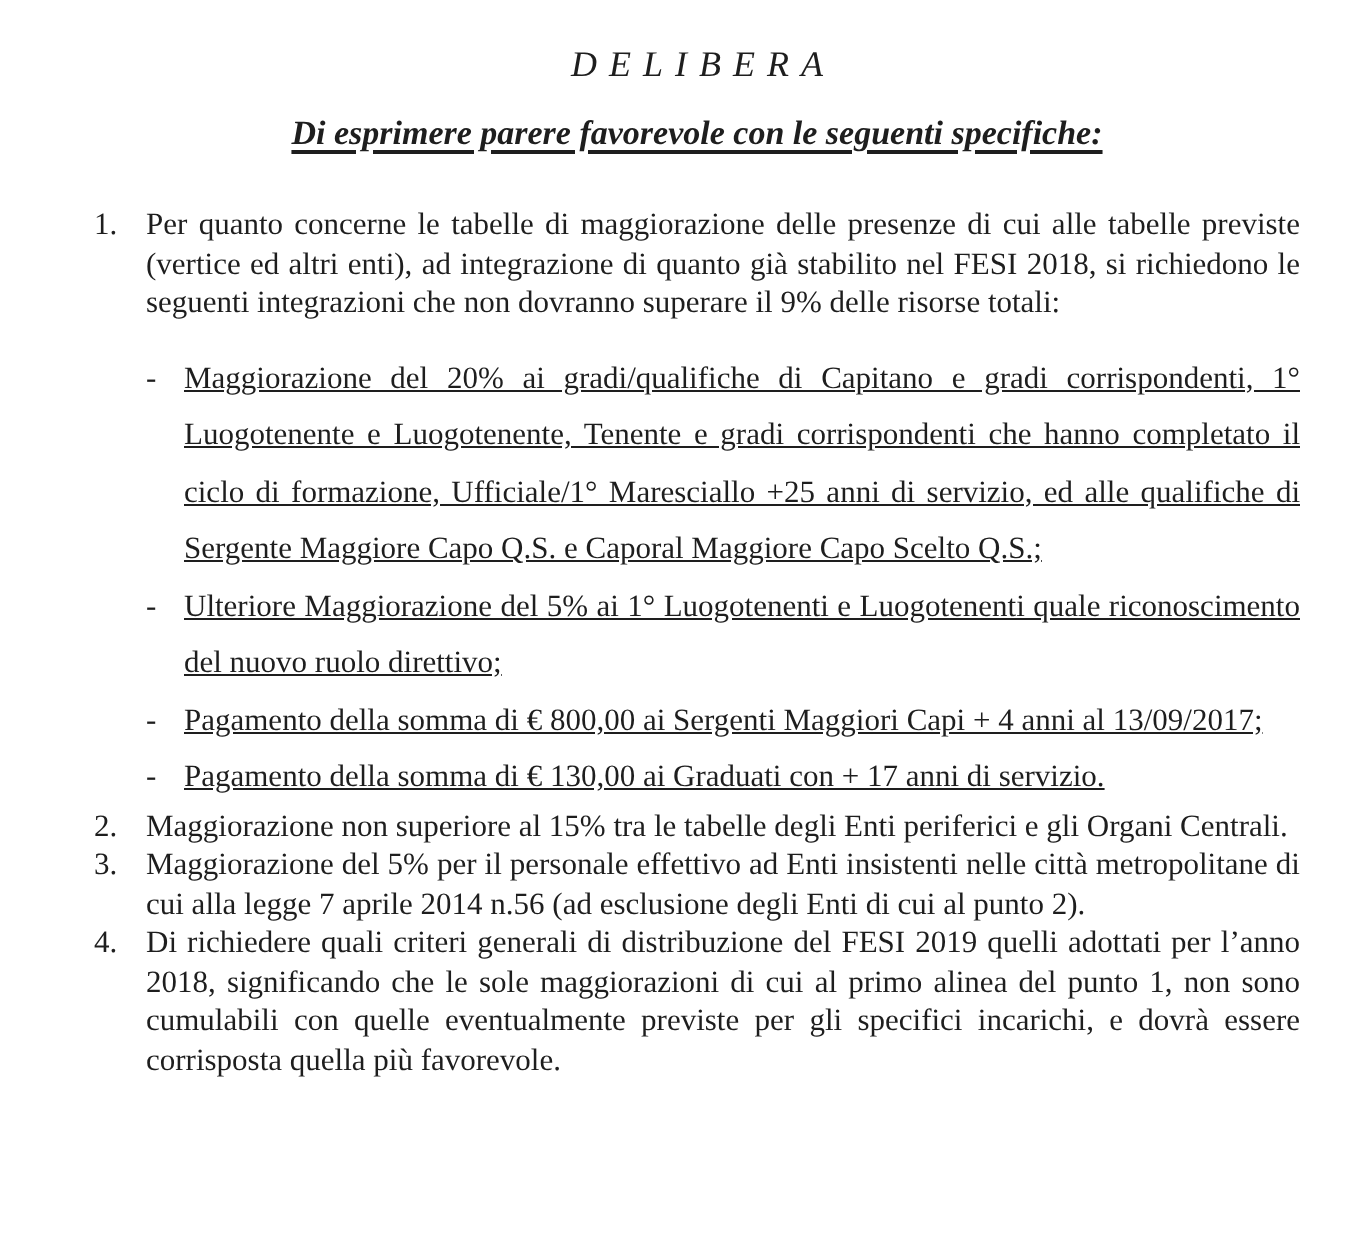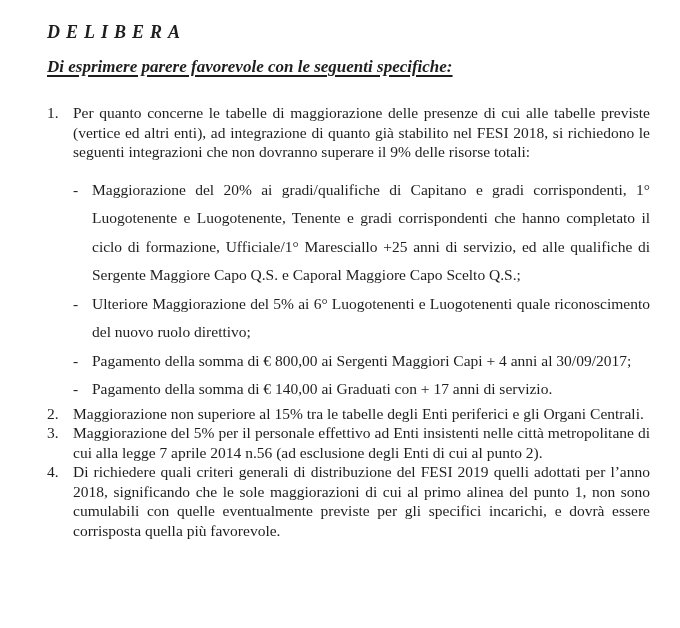--- a/index.html
+++ b/index.html
@@ -12,28 +12,29 @@
     overflow: hidden;
   }
   .page {
     width: 680px;
     height: 628px;
     padding: 22px 30px 0 47px;
     background: #ffffff;
     overflow: hidden;
   }
   .doc-title {
+    text-align: center;
     font-size: 18px;
-    font-weight: bold;
+    font-weight: normal;
     font-style: italic;
     letter-spacing: 6px;
     margin-right: -6px; 
   }
   .doc-subtitle {
-    text-align: left;
+    text-align: center;
     font-size: 17px;
     font-weight: bold;
     font-style: italic;
     text-decoration: underline;
     text-underline-offset: 3px;
     text-decoration-thickness: 1.5px;
     margin-top: 14px;
   }
   .main-list {
     margin-top: 26px;
@@ -54,21 +55,21 @@
   }
   .item-body { flex: 1; min-width: 0; }
   .item-text { text-align: justify; }
   .sub-list {
     margin-top: 14px;
     list-style: none;
     line-height: 1.84;
   }
   .sub-item { display: flex; }
   .sub-dash { flex: none; width: 19px; }
-  .sub-text { flex: 1; min-width: 0; text-align: justify; }
+  .sub-text { flex: 1; min-width: 0; text-align: justify; text-decoration: underline; }
 </style>
 </head>
 <body>
 
 <div class="page">
 
   <div class="doc-title">DELIBERA</div>
 
   <div class="doc-subtitle">Di esprimere parere favorevole con le seguenti specifiche:</div>
 
@@ -81,31 +82,31 @@
 
         <div class="sub-list">
 
           <div class="sub-item">
             <span class="sub-dash">-</span>
             <span class="sub-text">Maggiorazione del 20% ai gradi/qualifiche di Capitano e gradi corrispondenti, 1° Luogotenente e Luogotenente, Tenente e gradi corrispondenti che hanno completato il ciclo di formazione, Ufficiale/1° Maresciallo +25 anni di servizio, ed alle qualifiche di Sergente Maggiore Capo Q.S. e Caporal Maggiore Capo Scelto Q.S.;</span>
           </div>
 
           <div class="sub-item">
             <span class="sub-dash">-</span>
-            <span class="sub-text">Ulteriore Maggiorazione del 5% ai 6° Luogotenenti e Luogotenenti quale riconoscimento del nuovo ruolo direttivo;</span>
+            <span class="sub-text">Ulteriore Maggiorazione del 5% ai 1° Luogotenenti e Luogotenenti quale riconoscimento del nuovo ruolo direttivo;</span>
           </div>
 
           <div class="sub-item">
             <span class="sub-dash">-</span>
-            <span class="sub-text">Pagamento della somma di € 800,00 ai Sergenti Maggiori Capi + 4 anni al 30/09/2017;</span>
+            <span class="sub-text">Pagamento della somma di € 800,00 ai Sergenti Maggiori Capi + 4 anni al 13/09/2017;</span>
           </div>
 
           <div class="sub-item">
             <span class="sub-dash">-</span>
-            <span class="sub-text">Pagamento della somma di € 140,00 ai Graduati con + 17 anni di servizio.</span>
+            <span class="sub-text">Pagamento della somma di € 130,00 ai Graduati con + 17 anni di servizio.</span>
           </div>
 
         </div>
       </div>
     </div>
 
     <div class="item item-2">
       <span class="item-num">2.</span>
       <div class="item-body">
         <div class="item-text">Maggiorazione non superiore al 15% tra le tabelle degli Enti periferici e gli Organi Centrali.</div>

